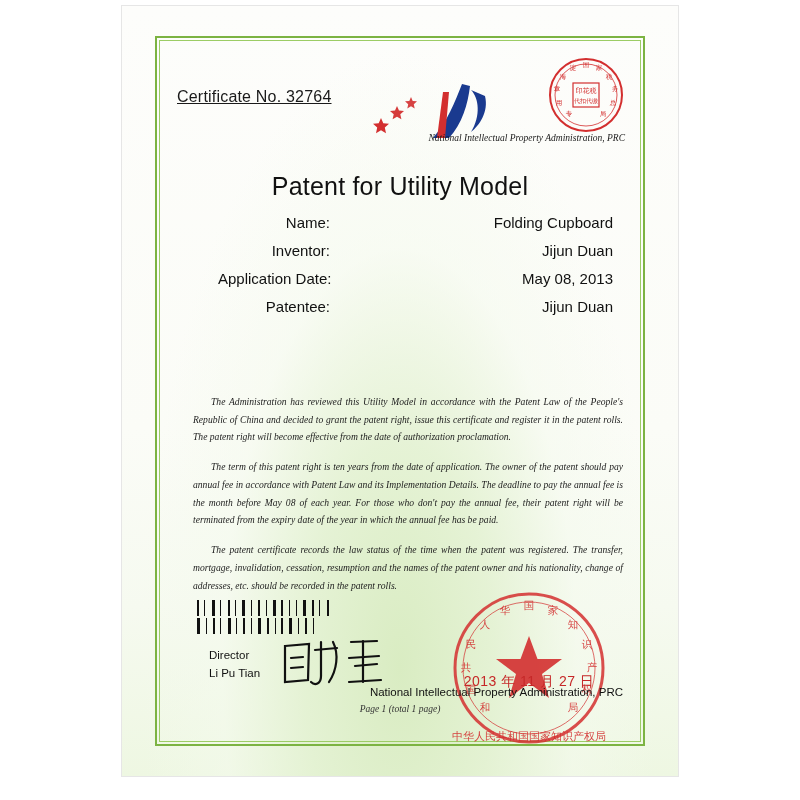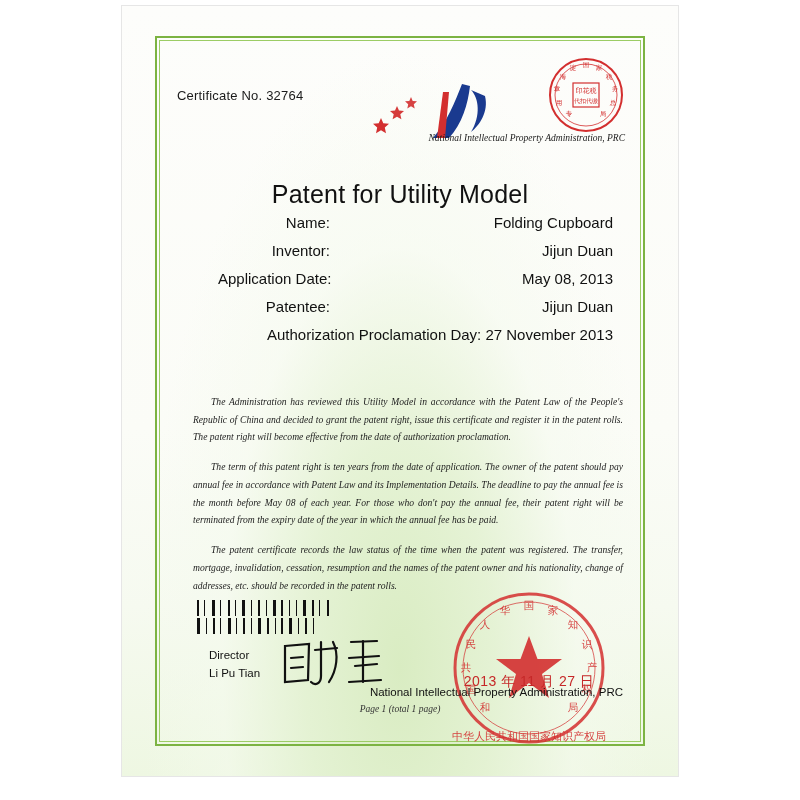--- a/index.html
+++ b/index.html
@@ -52,23 +52,24 @@
     position: absolute;
     left: 45px;
     top: 42px;
     right: 45px;
     bottom: 42px;
   }
   .cert-no {
     position: absolute;
     left: 10px;
     top: 40px;
-    font-size: 13px;
+    font-size: 16px;
     color: #1a1a1a;
     letter-spacing: 0.2px;
+    text-decoration: underline;
   }
 
   
   .logo {
     position: absolute;
     left: 200px;
     top: 28px;
     width: 130px;
     height: 70px;
   }
@@ -89,21 +90,21 @@
     font-family: "Liberation Serif", serif;
     font-style: italic;
     font-size: 9.5px;
     color: #1a1a1a;
     line-height: 1.45;
   }
   .title {
     position: absolute;
     left: 0;
     right: 0;
-    top: 132px;
+    top: 124px;
     text-align: center;
     font-size: 25px;
     color: #111111;
     letter-spacing: 0.2px;
   }
 
   .fields {
     position: absolute;
     left: 51px;
     top: 166px;
@@ -285,23 +286,20 @@
           <div class="field-value">Jijun Duan</div>
         </div>
         <div class="field-row wide">
           <div class="field-label">Application Date:</div>
           <div class="field-value">May 08, 2013</div>
         </div>
         <div class="field-row">
           <div class="field-label">Patentee:</div>
           <div class="field-value">Jijun Duan</div>
         </div>
-        <div class="field-row wide">
-          <div class="field-value">Authorization Proclamation Day: 27 November 2013</div>
-        </div>
       </div>
 
       <div class="paragraphs">
         <p>The Administration has reviewed this Utility Model in accordance with the Patent Law of the People's Republic of China and decided to grant the patent right, issue this certificate and register it in the patent rolls. The patent right will become effective from the date of authorization proclamation.</p>
         <p>The term of this patent right is ten years from the date of application. The owner of the patent should pay annual fee in accordance with Patent Law and its Implementation Details. The deadline to pay the annual fee is the month before May 08 of each year. For those who don't pay the annual fee, their patent right will be terminated from the expiry date of the year in which the annual fee has be paid.</p>
         <p>The patent certificate records the law status of the time when the patent was registered. The transfer, mortgage, invalidation, cessation, resumption and the names of the patent owner and his nationality, change of addresses, etc. should be recorded in the patent rolls.</p>
       </div>
 
       <div class="barcode">
         <span style="width:2px"></span><span style="width:1px;background:transparent"></span>

